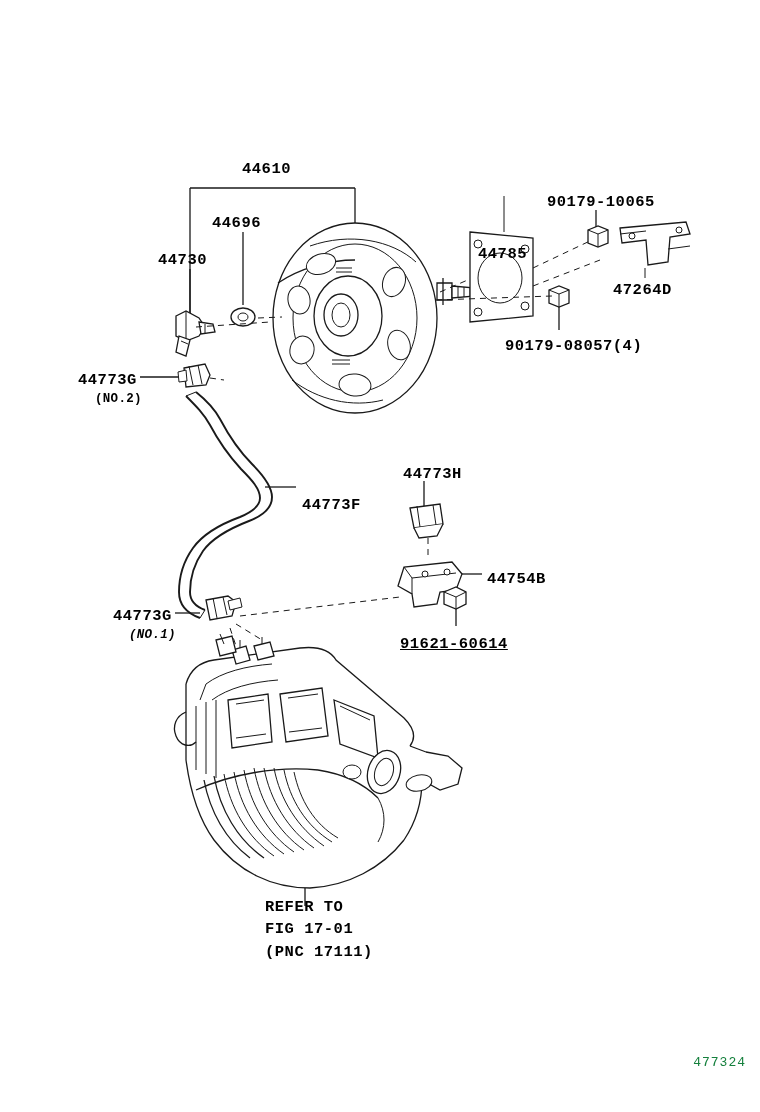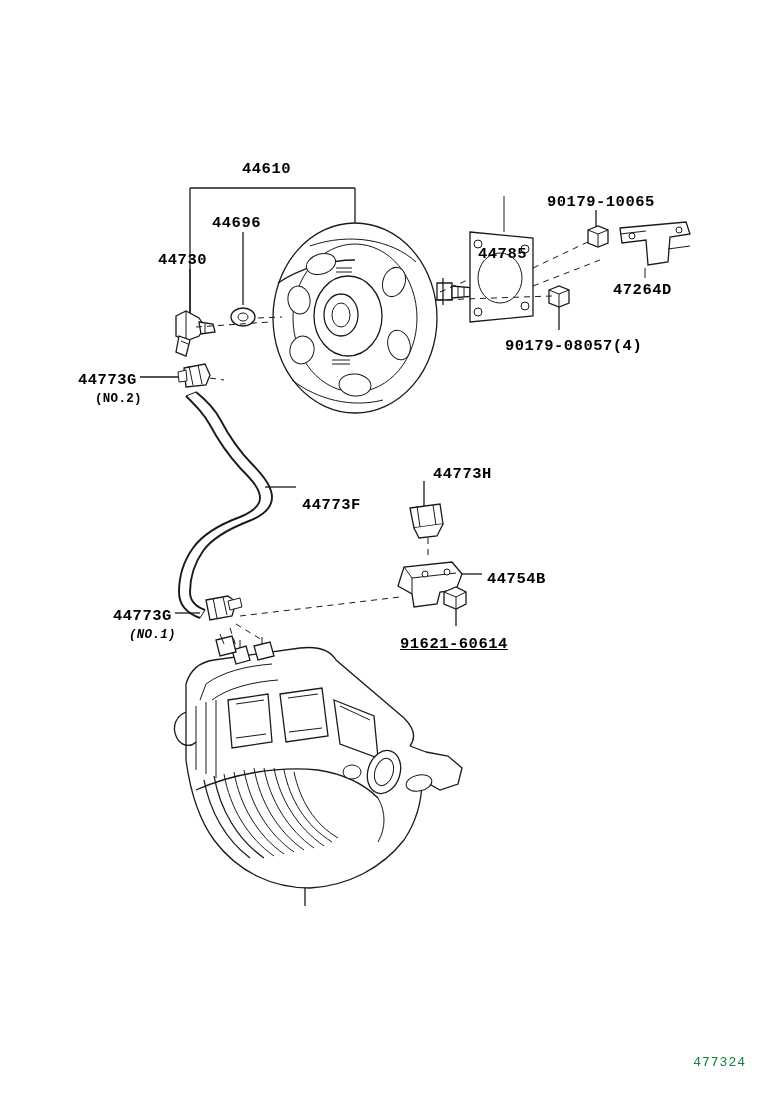--- a/index.html
+++ b/index.html
@@ -302,21 +302,24 @@
   <div class="label" style="left:242px; top:160px;">44610</div>
   <div class="label" style="left:212px; top:214px;">44696</div>
   <div class="label" style="left:158px; top:251px;">44730</div>
   <div class="label" style="left:478px; top:197px;margin-top:48px;">44785</div>
   <div class="label" style="left:547px; top:193px;">90179-10065</div>
   <div class="label" style="left:613px; top:281px;">47264D</div>
   <div class="label" style="left:505px; top:337px;">90179-08057(4)</div>
   <div class="label" style="left:78px; top:371px;">44773G</div>
   <div class="label small" style="left:95px; top:392px;">(NO.2)</div>
   <div class="label" style="left:302px; top:479px;margin-top:17px;">44773F</div>
-  <div class="label" style="left:403px; top:465px;margin-left:30px;">44773H</div>
+  <div class="label" style="left:403px; top:465px;">44773H</div>
   <div class="label" style="left:487px; top:570px;">44754B</div>
   <div class="label" style="left:400px; top:635px;text-decoration:underline;">91621-60614</div>
   <div class="label" style="left:113px; top:607px;">44773G</div>
   <div class="label small" style="left:129px; top:628px;font-style:italic;">(NO.1)</div>
 
+  <div class="refer-block" style="left:265px; top:896px;">REFER TO
+FIG 17-01
+(PNC 17111)</div>
 
   <div class="footer-code">477324</div>
 </div>
 
 </body></html>

